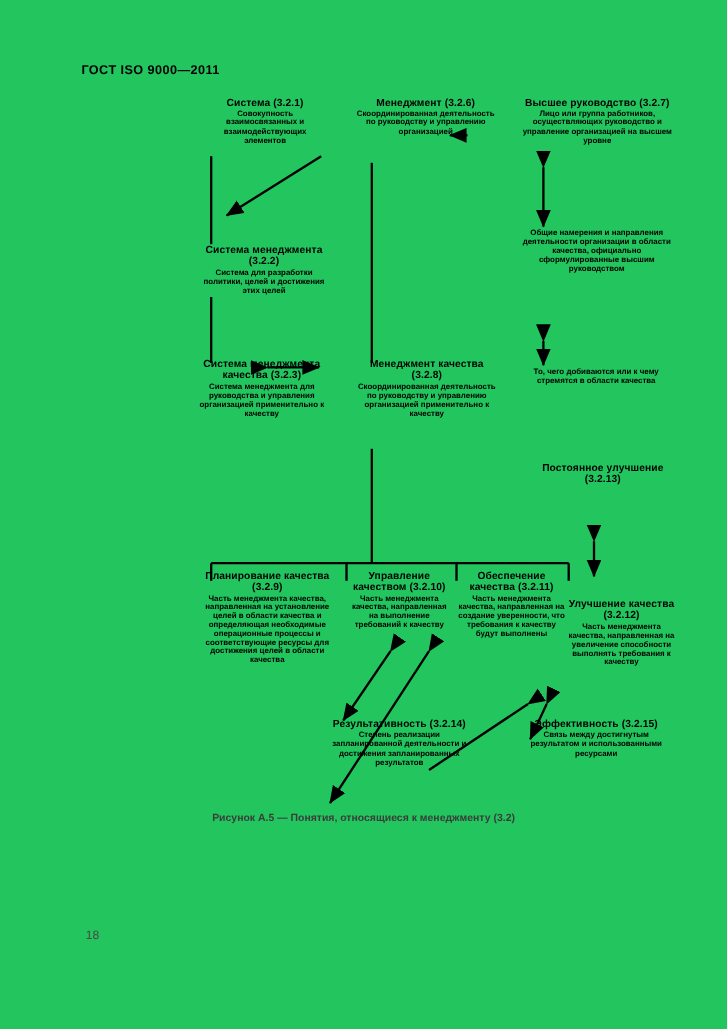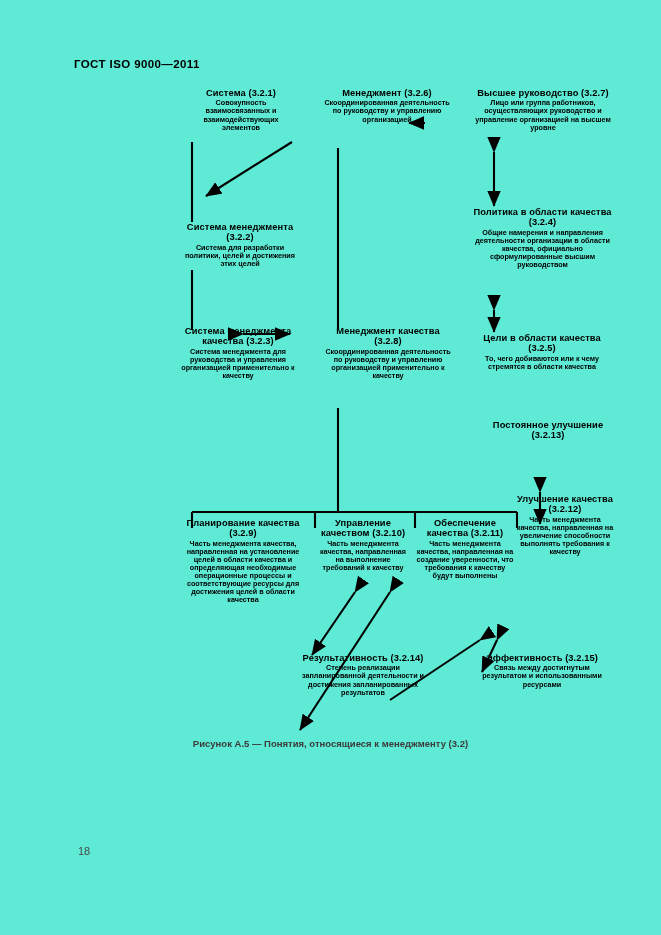--- a/index.html
+++ b/index.html
@@ -8,21 +8,21 @@
     background: #ffffff;
   }
   body {
     font-family: "Liberation Sans", sans-serif;
     color: #000000;
   }
   #page {
     position: relative;
     width: 661px;
     height: 935px;
-    background: #5eead4;
+    background: #22c55e;
     overflow: hidden;
   }
   #header-title {
     position: absolute;
     left: 74px;
     top: 58px;
     font-size: 11.5px;
     font-weight: bold;
     letter-spacing: 0.4px;
     white-space: nowrap;
@@ -145,36 +145,34 @@
       <span class="ttl">Высшее руководство (3.2.7)</span>
       <span class="desc">Лицо или группа работников, осуществляющих руководство и управление организацией на высшем уровне</span>
     </div>
 
     <div class="node" style="left:131px; top:222px; width:122px;">
       <span class="ttl">Система менеджмента (3.2.2)</span>
       <span class="desc">Система для разработки политики, целей и достижения этих целей</span>
     </div>
 
     <div class="node" style="left:424px; top:207px; width:141px;">
-      <span class="ttl">Политика в области качества (3.2.4)</span>
       <span class="desc">Общие намерения и направления деятельности организации в области качества, официально сформулированные высшим руководством</span>
     </div>
 
     <div class="node" style="left:128px; top:326px; width:124px;">
       <span class="ttl">Система менеджмента качества (3.2.3)</span>
       <span class="desc">Система менеджмента для руководства и управления организацией применительно к качеству</span>
     </div>
 
     <div class="node" style="left:277px; top:326px; width:126px;">
       <span class="ttl">Менеджмент качества (3.2.8)</span>
       <span class="desc">Скоординированная деятельность по руководству и управлению организацией применительно к качеству</span>
     </div>
 
     <div class="node" style="left:432px; top:333px; width:124px;">
-      <span class="ttl">Цели в области качества (3.2.5)</span>
       <span class="desc">То, чего добиваются или к чему стремятся в области качества</span>
     </div>
 
     <div class="node" style="left:433px; top:420px; width:134px;">
       <span class="ttl">Постоянное улучшение (3.2.13)</span>
     </div>
 
     <div class="node" style="left:133px; top:518px; width:124px;">
       <span class="ttl">Планирование качества (3.2.9)</span>
       <span class="desc">Часть менеджмента качества, направленная на установление целей в области качества и определяющая необходимые операционные процессы и соответствующие ресурсы для достижения целей в области качества</span>
@@ -183,21 +181,21 @@
     <div class="node" style="left:270px; top:518px; width:90px;">
       <span class="ttl">Управление качеством (3.2.10)</span>
       <span class="desc">Часть менеджмента качества, направленная на выполнение требований к качеству</span>
     </div>
 
     <div class="node" style="left:367px; top:518px; width:100px;">
       <span class="ttl">Обеспечение качества (3.2.11)</span>
       <span class="desc">Часть менеджмента качества, направленная на создание уверенности, что требования к качеству будут выполнены</span>
     </div>
 
-    <div class="node" style="left:465px; top:494px; width:104px;">
+    <div class="node" style="left:465px; top:544px; width:104px;">
       <span class="ttl">Улучшение качества (3.2.12)</span>
       <span class="desc">Часть менеджмента качества, направленная на увеличение способности выполнять требования к качеству</span>
     </div>
 
     <div class="node" style="left:248px; top:653px; width:134px;">
       <span class="ttl">Результативность (3.2.14)</span>
       <span class="desc">Степень реализации запланированной деятельности и достижения запланированных результатов</span>
     </div>
 
     <div class="node" style="left:429px; top:653px; width:130px;">

